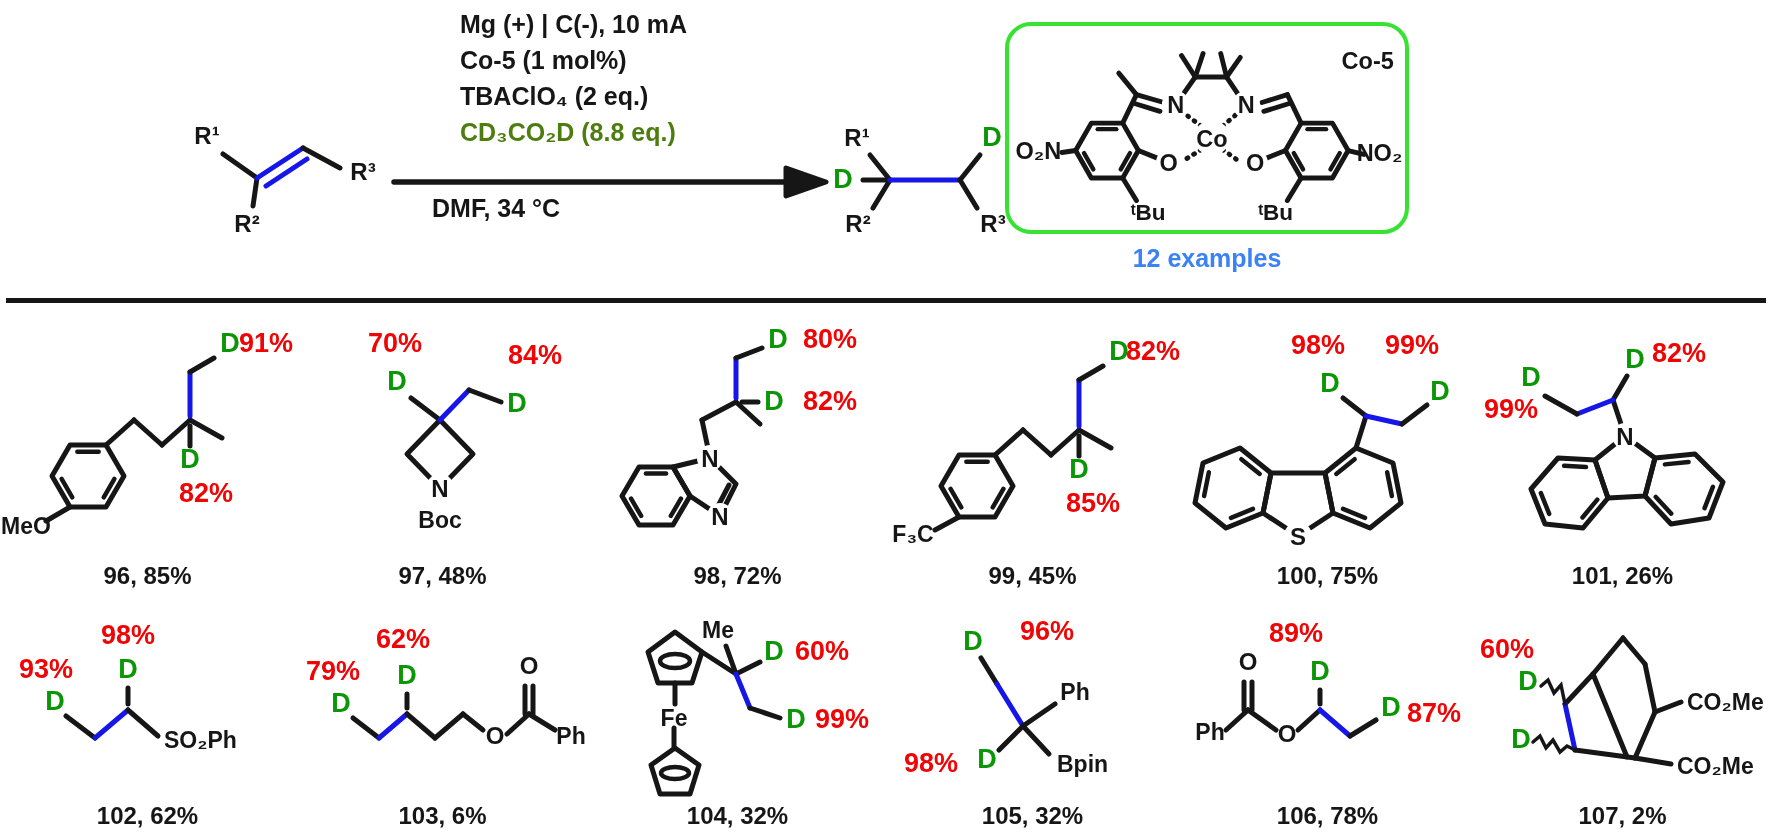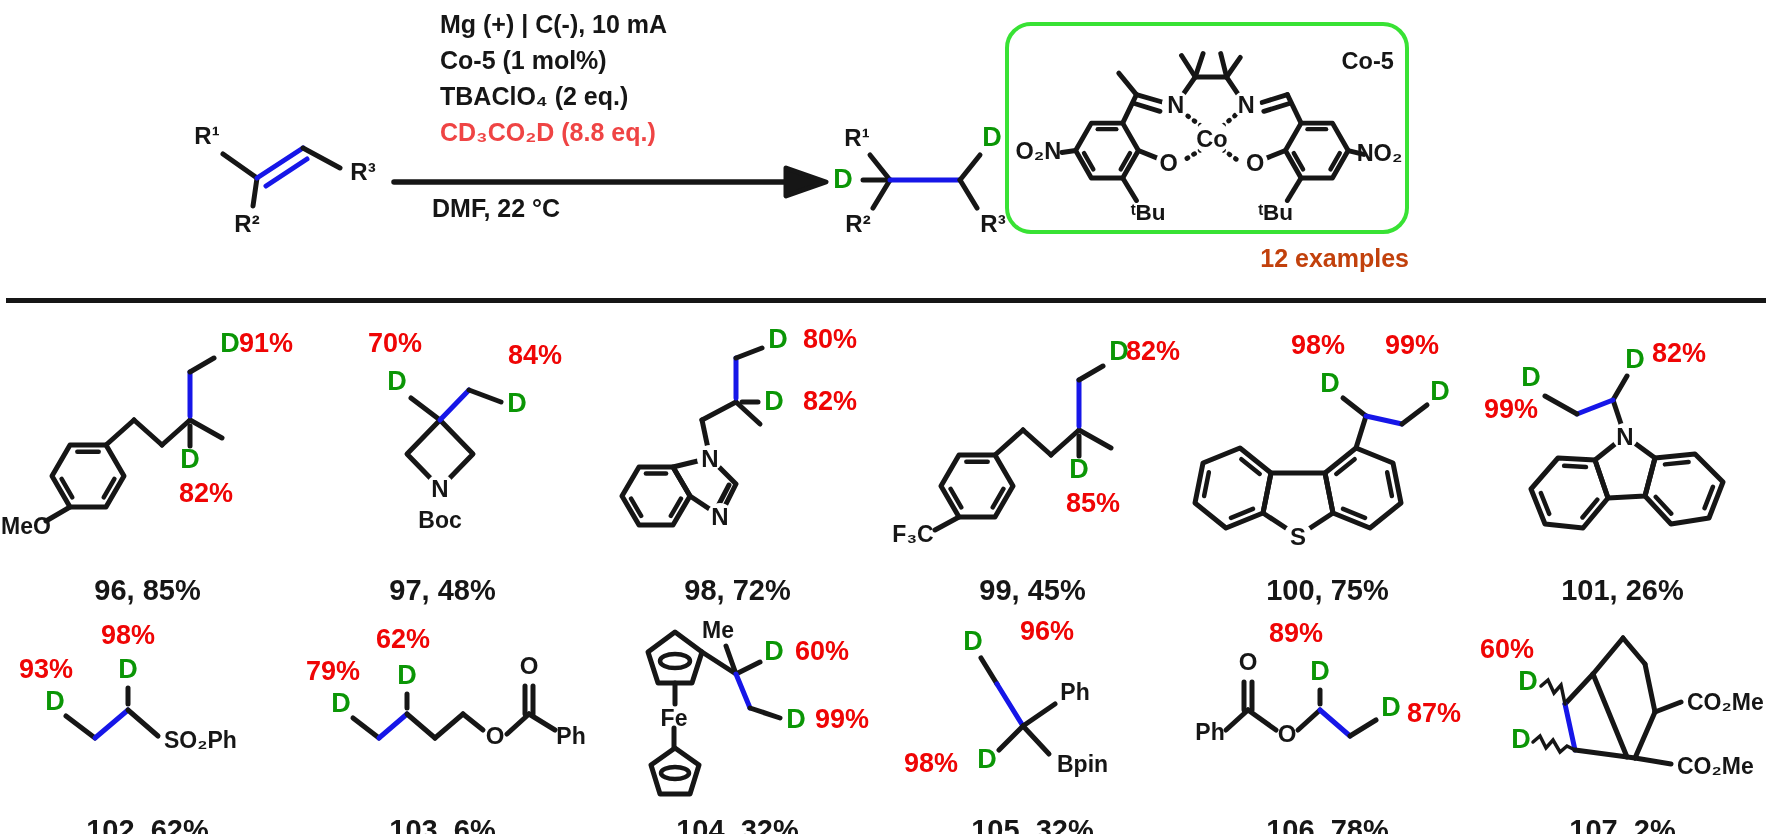--- a/index.html
+++ b/index.html
@@ -12,37 +12,37 @@
   line.blue{stroke:#1616e8;}
   line.dot{stroke-dasharray:1 7;}
   circle.disc{fill:#fff;stroke:none;}
   ellipse{fill:none;stroke:#161616;stroke-width:4.5;}
   text{font-family:"Liberation Sans",sans-serif;font-weight:bold;fill:#161616;
        font-size:24px;text-anchor:middle;}
   text.d{fill:#0b9606;font-size:27px;}
   text.pct{fill:#ef0505;font-size:27px;}
   text.sm{font-size:23px;}
   text.ts{text-anchor:start;}
-  .conds{position:absolute;left:440px;top:6px;font-size:25px;font-weight:bold;
+  .conds{position:absolute;left:460px;top:6px;font-size:25px;font-weight:bold;
          line-height:36px;color:#161616;white-space:nowrap;}
-  .conds .green{color:#ef4444;}
+  .conds .green{color:#4d7c0f;}
   .solvent{position:absolute;left:432px;top:194px;font-size:25px;font-weight:bold;color:#161616;}
   .arrow{position:absolute;left:388px;top:162px;}
   .substrate{position:absolute;left:135px;top:70px;}
   .product{position:absolute;left:795px;top:80px;}
   .catbox{position:absolute;left:1005px;top:22px;width:404px;height:212px;
           border:4px solid #38e234;border-radius:26px;box-sizing:border-box;}
-  .examples{position:absolute;left:1005px;top:244px;width:404px;text-align:right;
-            font-size:25px;font-weight:bold;color:#c2410c;}
+  .examples{position:absolute;left:1005px;top:244px;width:404px;text-align:center;
+            font-size:25px;font-weight:bold;color:#3b82f6;}
   .divider{position:absolute;left:6px;top:298px;width:1760px;height:5px;background:#161616;}
   .grid-row{position:absolute;left:0;width:1772px;display:flex;}
   .row1{top:308px;}
   .row2{top:598px;}
   .cell{width:295px;display:flex;flex-direction:column;align-items:center;}
-  .cap{font-size:29px;font-weight:bold;color:#161616;text-align:center;margin-top:16px;}
+  .cap{font-size:24px;font-weight:bold;color:#161616;text-align:center;margin-top:4px;}
 </style>
 </head>
 <body>
 
 <div class="canvas">
 
   <svg class="substrate" width="300" height="180" viewBox="0 0 300 180">
     <line x1="88" y1="84" x2="122" y2="108"></line>
     <line x1="122" y1="108" x2="118" y2="136"></line>
     <line class="blue" x1="122" y1="108" x2="168" y2="78"></line>
@@ -57,21 +57,21 @@
     <div>Mg (+) | C(-), 10 mA</div>
     <div>Co-5 (1 mol%)</div>
     <div>TBAClO₄ (2 eq.)</div>
     <div class="green">CD₃CO₂D (8.8 eq.)</div>
   </div>
 
   <svg class="arrow" width="440" height="40" viewBox="0 0 440 40">
     <line x1="6" y1="20" x2="402" y2="20" style="stroke-width:5.5"></line>
     <polygon points="398,6 438,20 398,34" style="fill:#161616;stroke:#161616"></polygon>
   </svg>
-  <div class="solvent">DMF, 22 °C</div>
+  <div class="solvent">DMF, 34 °C</div>
 
   <svg class="product" width="260" height="180" viewBox="0 0 260 180">
     <line x1="95" y1="100" x2="75" y2="75"></line>
     <line x1="95" y1="100" x2="68" y2="100"></line>
     <line x1="95" y1="100" x2="78" y2="128"></line>
     <line class="blue" x1="95" y1="100" x2="165" y2="100"></line>
     <line x1="165" y1="100" x2="185" y2="75"></line>
     <line x1="165" y1="100" x2="182" y2="128"></line>
     <text x="62" y="66">R¹</text>
     <text class="d" x="48" y="108">D</text>

